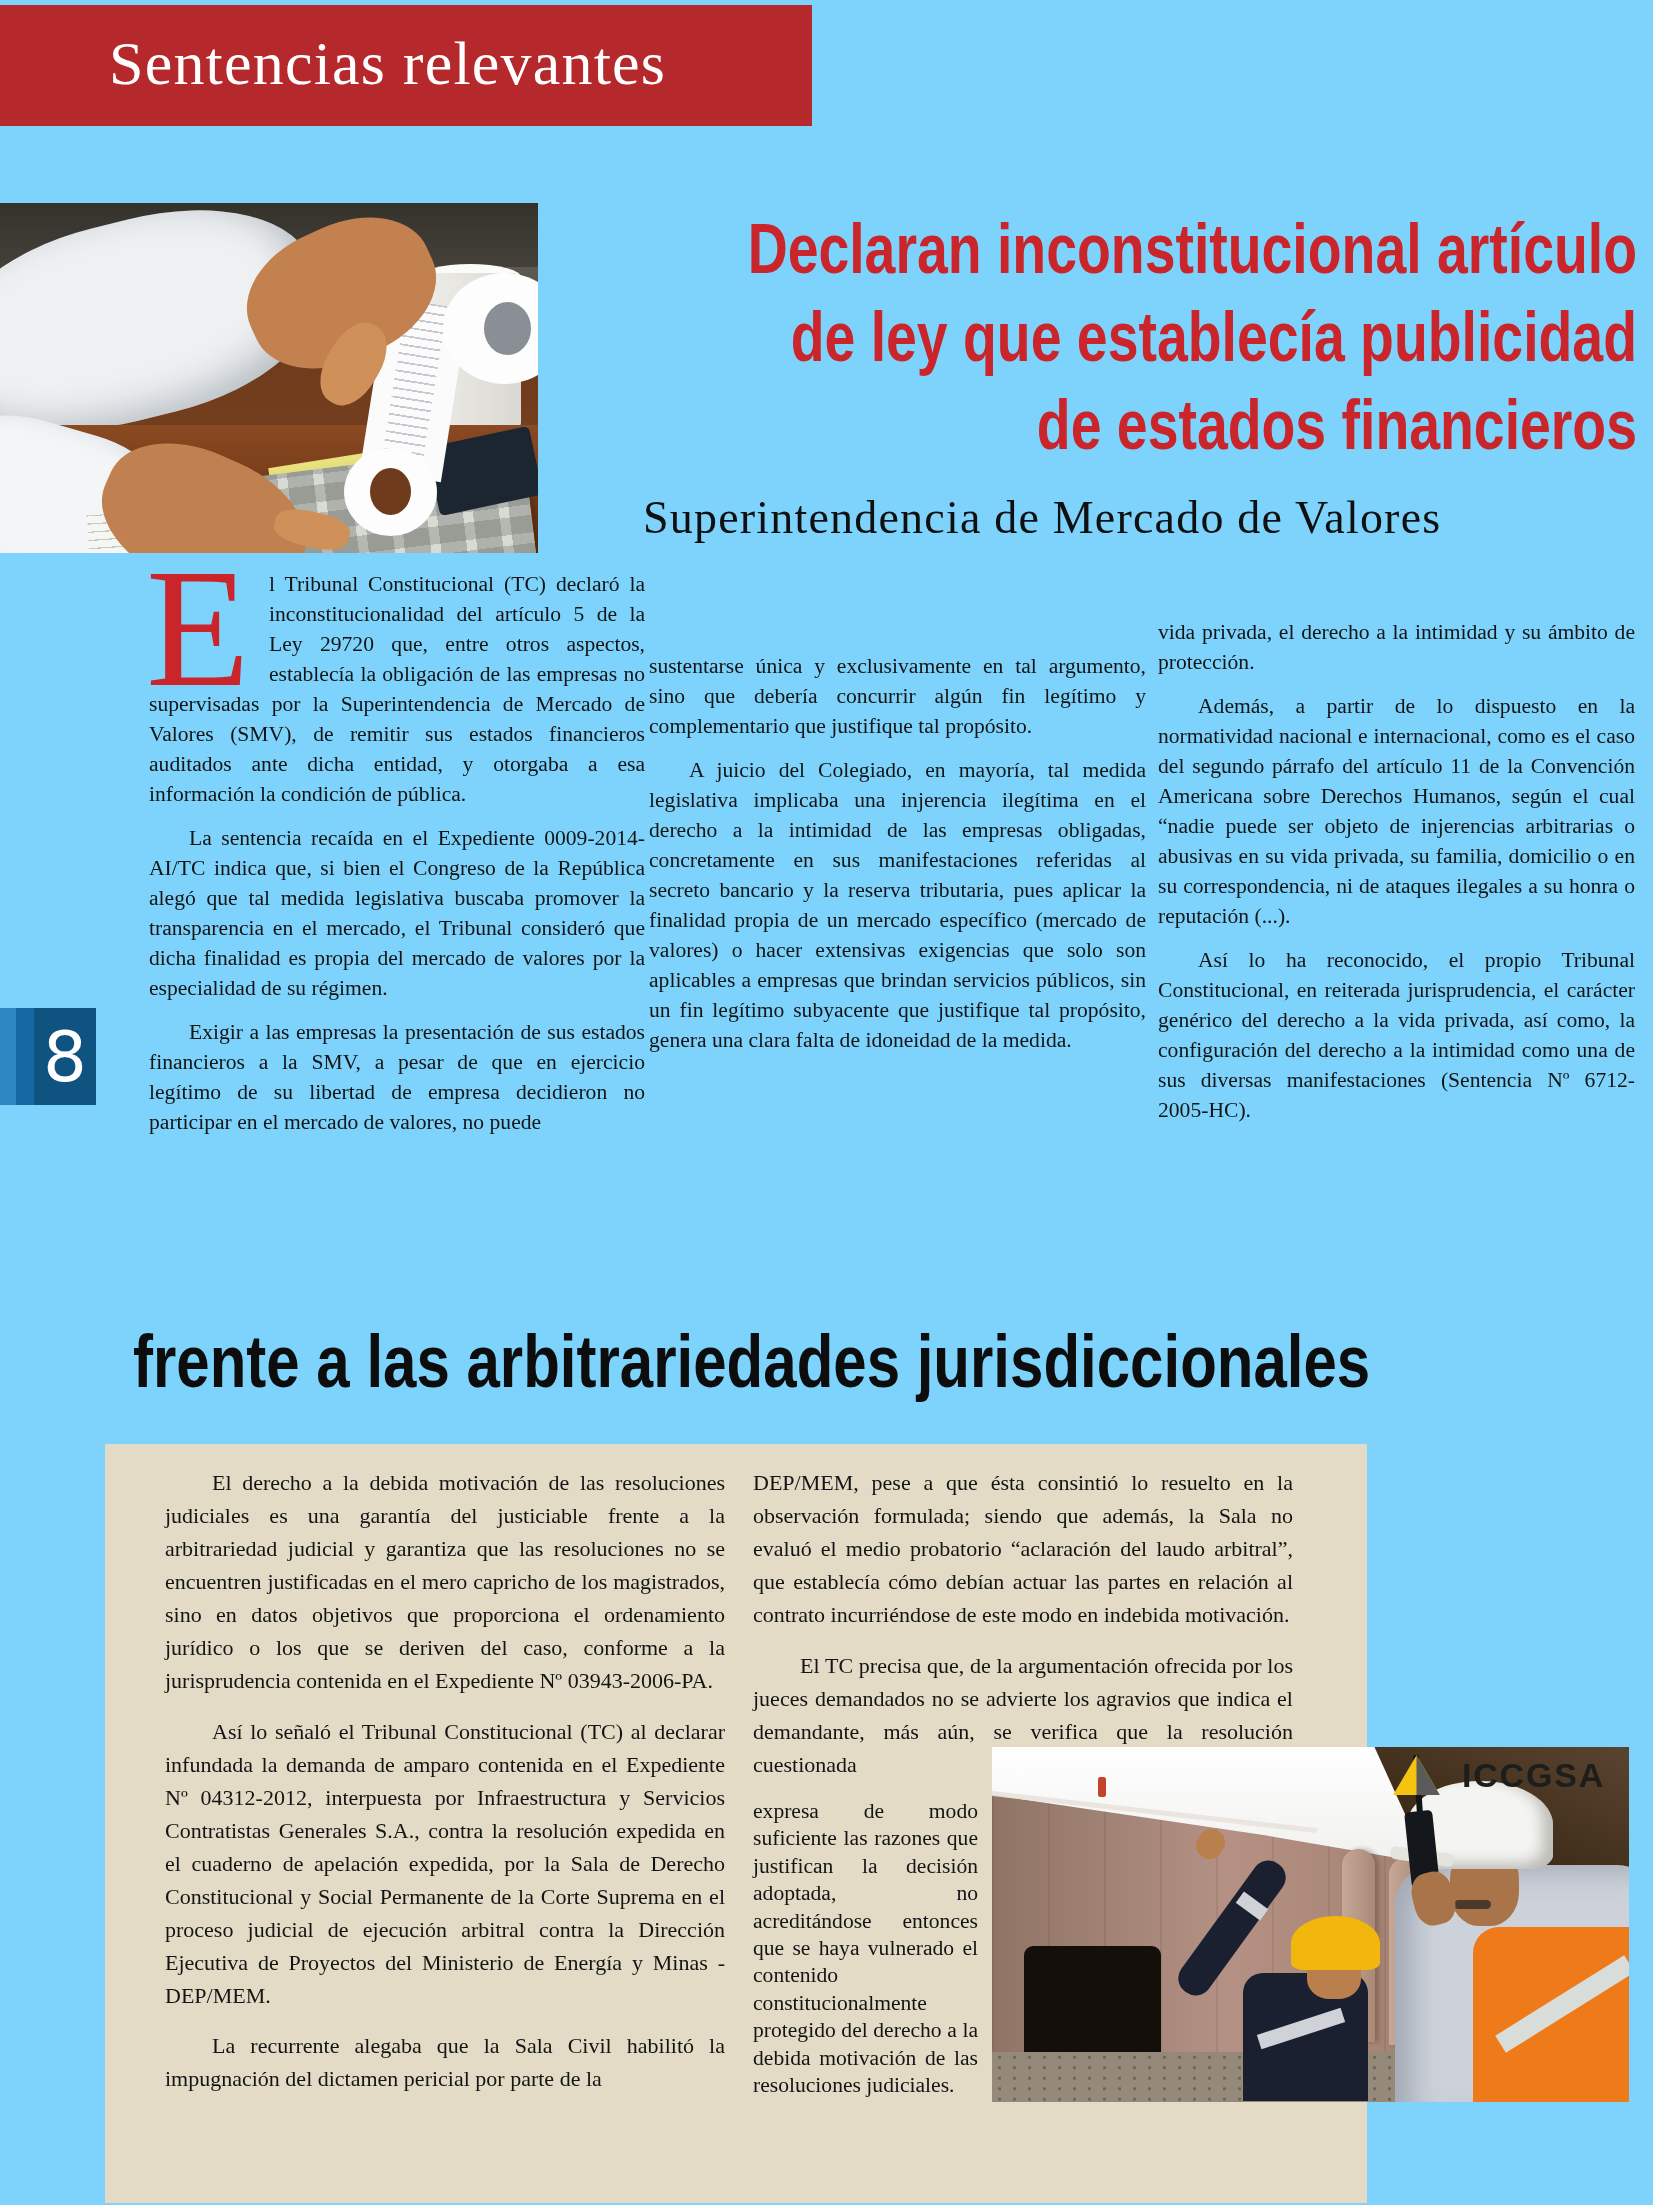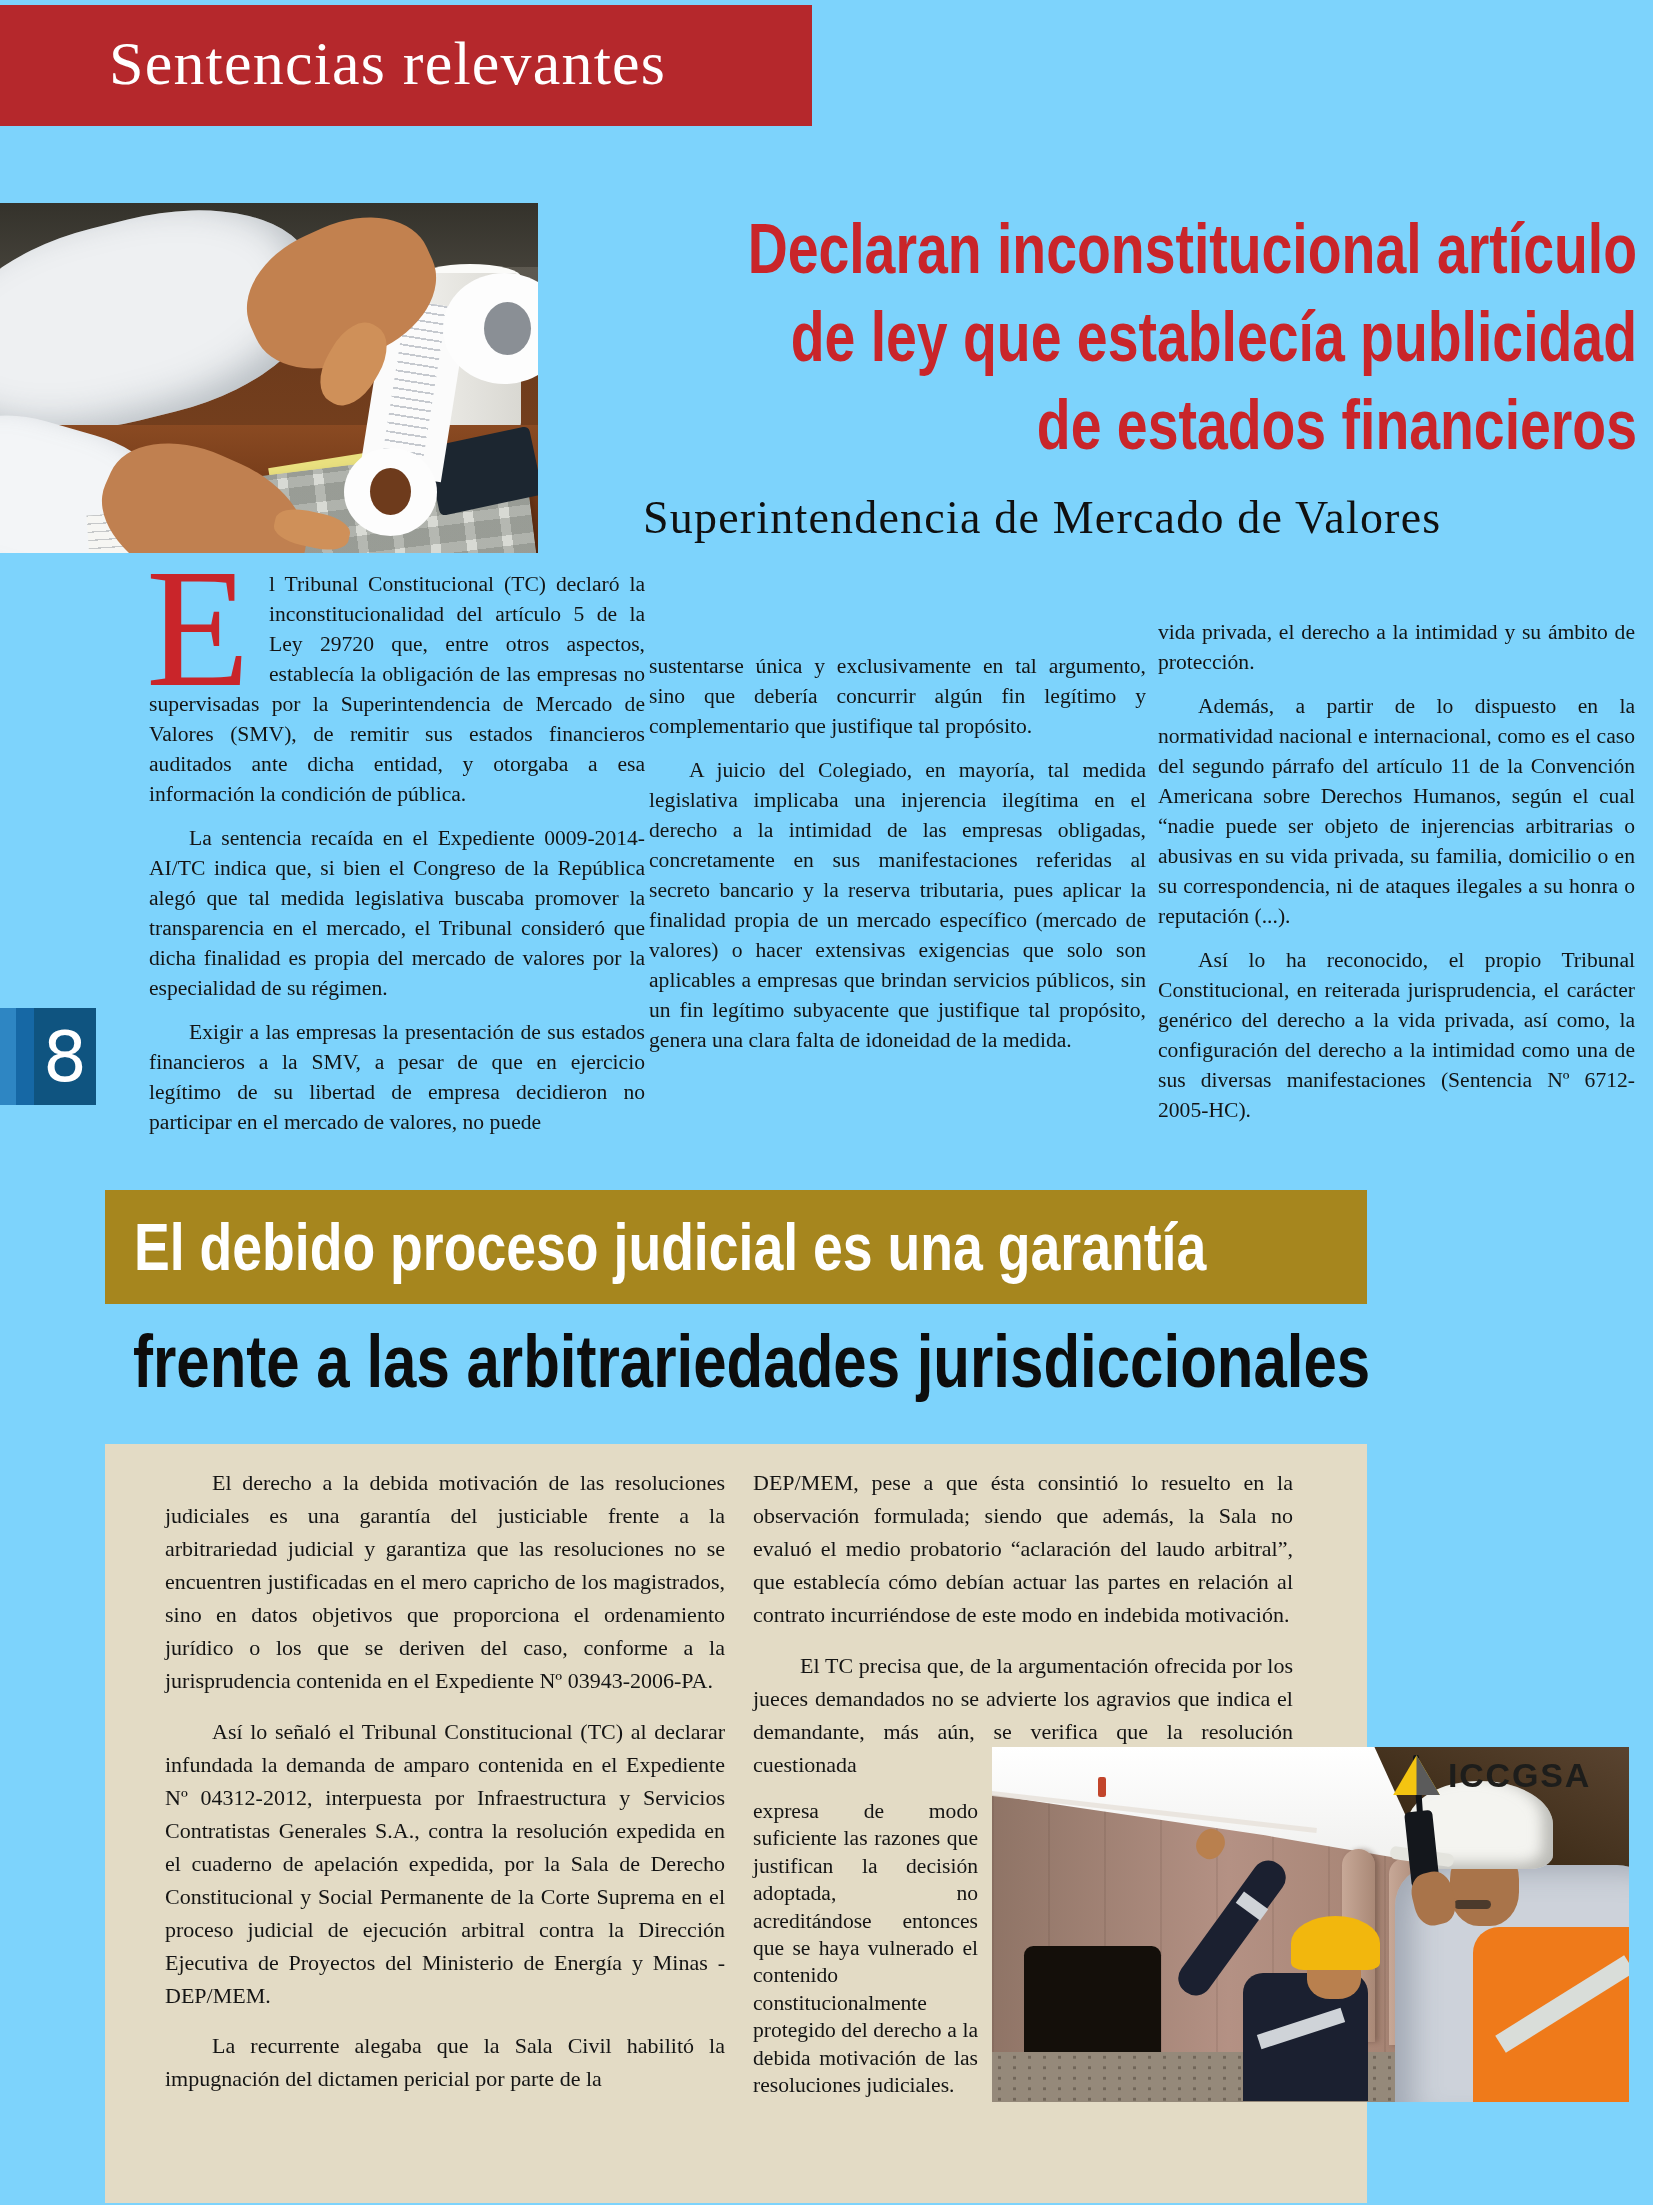--- a/index.html
+++ b/index.html
@@ -118,21 +118,21 @@
   .pd-w2-face{right:110px;top:98px;width:69px;height:81px;background:#a9744a;border-radius:42%;}
   .pd-w2-glasses{right:142px;top:114px;width:53px;height:8.2px;background:#3a3c40;border-radius:3.5px;}
   .pd-w2-mustache{right:138px;top:153px;width:37px;height:9.3px;background:#4b3a2c;border-radius:4.7px;}
   .pd-w2-helmet{right:76px;top:34px;width:146px;height:88px;background:#f4f4f0;border-radius:50% 50% 16% 16%;
         box-shadow:inset -10.5px -5.8px 14px rgba(150,150,145,.6);}
   .pd-w2-brim{right:175px;top:103px;width:64px;height:13px;background:#e4e4de;border-radius:5.8px;transform:rotate(8deg);}
   .pd-w2-hand{right:175px;top:125px;width:41px;height:53px;background:#a9744a;border-radius:40%;transform:rotate(-14deg);}
   .pd-w2-radio{right:193px;top:64px;width:28px;height:76px;background:#14171c;border-radius:4.7px;transform:rotate(-6deg);}
   .pd-w2-antenna{right:208px;top:8.2px;width:5.8px;height:61px;background:#101318;border-radius:2.3px;transform:rotate(-4deg);}
   
-  .pd-logo{left:401px;top:8.2px;display:flex;align-items:center;gap:8px;}
+  .pd-logo{left:401px;top:8.2px;display:flex;align-items:center;gap:22px;}
   .logo-tris{position:relative;width:47px;height:40px;}
   .logo-tri-y{position:absolute;left:0;top:0;width:47px;height:40px;background:#f4c411;
         clip-path:polygon(50% 0,100% 100%,0 100%);}
   .logo-tri-g{position:absolute;left:0;top:0;width:47px;height:40px;background:#5b5b5b;
         clip-path:polygon(50% 0,100% 100%,50% 100%);}
   .logo-text{font:bold 34px/1 "Liberation Sans",sans-serif;color:#1d1d1b;letter-spacing:1.8px;}
 </style>
 </head>
 <body>
 
@@ -188,23 +188,20 @@
   <div class="bodycol col3">
     <p class="cont">vida privada, el derecho a la intimidad y su ámbito de protección.</p>
     <p>Además, a partir de lo dispuesto en la normatividad nacional e internacional, como es el caso del segundo párrafo del artículo 11 de la Convención Americana sobre Derechos Humanos, según el cual “nadie puede ser objeto de injerencias arbitrarias o abusivas en su vida privada, su familia, domicilio o en su correspondencia, ni de ataques ilegales a su honra o reputación (...).</p>
     <p>Así lo ha reconocido, el propio Tribunal Constitucional, en reiterada jurisprudencia, el carácter genérico del derecho a la vida privada, así como, la configuración del derecho a la intimidad como una de sus diversas manifestaciones (Sentencia Nº 6712-2005-HC).</p>
   </div>
 
   <div class="pagetab">
     <span>8</span>
   </div>
 
-  <div class="goldbar">
-    <span>El debido proceso judicial es una garantía</span>
-  </div>
   <div class="headline2">frente a las arbitrariedades jurisdiccionales</div>
 
   <div class="beige"></div>
 
   <div class="bodycol2 colL">
     <p>El derecho a la debida motivación de las resoluciones judiciales es una garantía del justiciable frente a la arbitrariedad judicial y garantiza que las resoluciones no se encuentren justificadas en el mero capricho de los magistrados, sino en datos objetivos que proporciona el ordenamiento jurídico o los que se deriven del caso, conforme a la jurisprudencia contenida en el Expediente Nº 03943-2006-PA.</p>
     <p>Así lo señaló el Tribunal Constitucional (TC) al declarar infundada la demanda de amparo contenida en el Expediente Nº 04312-2012, interpuesta por Infraestructura y Servicios Contratistas Generales S.A., contra la resolución expedida en el cuaderno de apelación expedida, por la Sala de Derecho Constitucional y Social Permanente de la Corte Suprema en el proceso judicial de ejecución arbitral contra la Dirección Ejecutiva de Proyectos del Ministerio de Energía y Minas -DEP/MEM.</p>
     <p>La recurrente alegaba que la Sala Civil habilitó la impugnación del dictamen pericial por parte de la</p>
   </div>
   <div class="bodycol2 colR">

